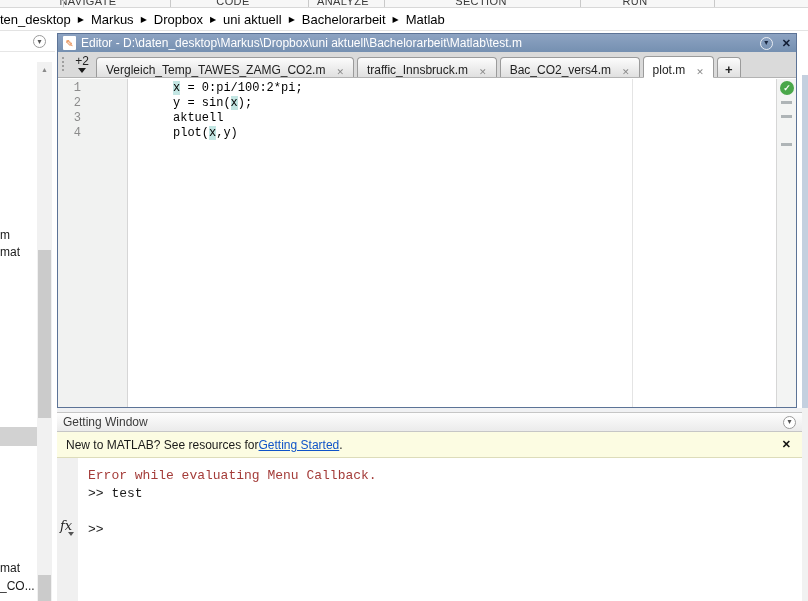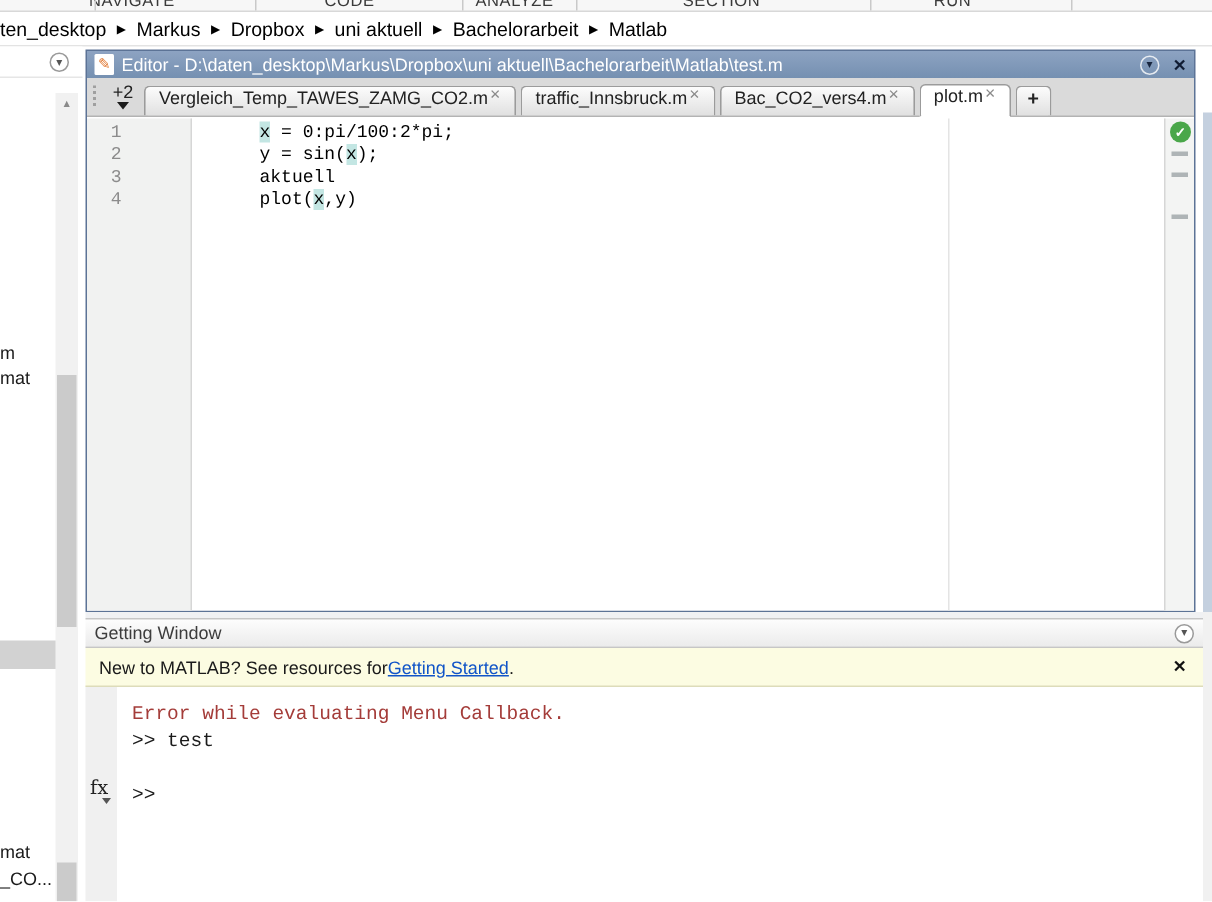--- a/index.html
+++ b/index.html
@@ -76,21 +76,21 @@
   .tab-overflow {
     position:relative; width:28px; height:26px; text-align:center;
     font-size:12px; color:#222; padding-top:3px; cursor:default;
   }
   .tab-overflow .drop-tri {
     position:absolute; left:50%; top:17px; margin-left:-4px; width:0; height:0;
     border-left:4px solid transparent; border-right:4px solid transparent;
     border-top:5px solid #1a1a1a;
   }
   .tab {
-    height:20px; display:flex; align-items:flex-start; gap:1px;
+    height:20px; display:flex; align-items:flex-end; gap:11px;
     border:1px solid #9b9b9b; border-bottom:none; border-radius:4px 4px 0 0;
     background:linear-gradient(#fcfcfc,#e0e0e0);
     padding:0 9px; margin-right:3px; font-size:12px; color:#222; white-space:nowrap; cursor:default;
   }
   .tab-close { font-size:9px; color:#8a8a8a; }
   .tab.active {
     height:22px; background:#fff; position:relative; z-index:2;
     margin-bottom:-1px; border-bottom:1px solid #fff;
   }
   .tab.plus { width:24px; justify-content:center; font-size:13px; font-weight:bold; padding:0; }
@@ -132,21 +132,21 @@
   .cmd-banner {
     height:26px; background:#fcfce2; border-bottom:1px solid #dddcba;
     display:flex; align-items:center; padding:0 9px; font-size:12px; color:#1a1a1a;
   }
   .banner-link { color:#1054c8; text-decoration:underline; cursor:pointer; }
   .banner-close { margin-left:auto; margin-right:8px; font-size:11px; font-weight:bold; color:#111; cursor:default; }
   .cmd-body { position:absolute; left:0; top:46px; right:0; bottom:0; display:flex; background:#fff; }
   .cmd-gutter { position:relative; width:21px; background:#f0f0f0; }
   .fx-btn {
     position:absolute; left:3px; top:60px;
-    font-family:"DejaVu Serif", serif; font-size:13px; color:#222; cursor:default;
+    font-family:"DejaVu Serif", serif; font-style:italic; font-size:13px; color:#222; cursor:default;
   }
   .fx-btn .fx-tri {
     position:absolute; left:8px; top:14px; width:0; height:0;
     border-left:3px solid transparent; border-right:3px solid transparent;
     border-top:4px solid #555;
   }
   .cmd-content {
     flex:1; padding:9px 0 0 10px;
     font-family:"Liberation Mono", monospace; font-size:13px; line-height:18px; color:#1b1b1b;
   }

